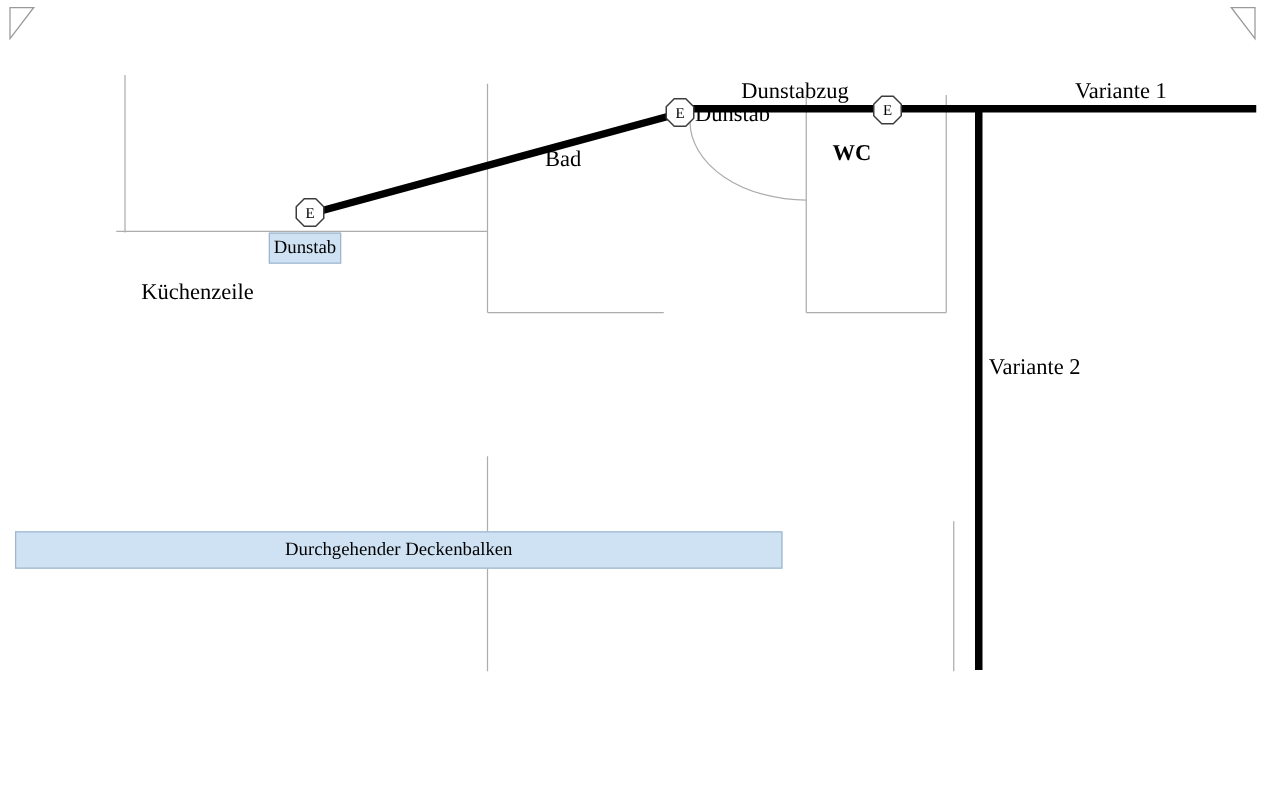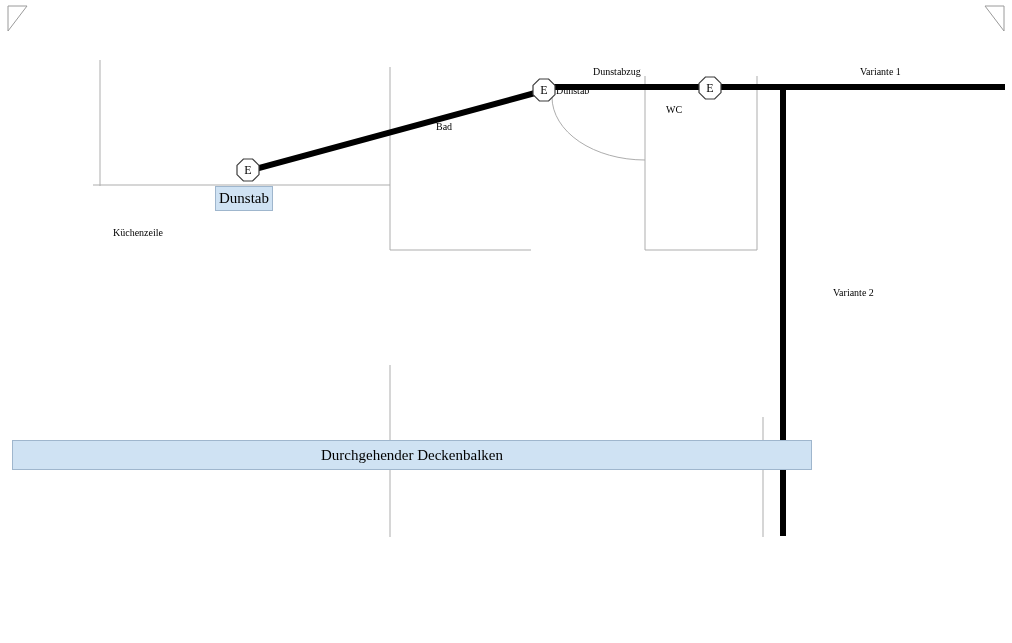--- a/index.html
+++ b/index.html
@@ -12,21 +12,21 @@
     color:#000000;
     overflow:hidden;
   }
   .layer { position:absolute; left:0; top:0; }
   .thin   { stroke:#adadad; stroke-width:1; fill:none; }
   .thick  { stroke:#000000; stroke-width:6; fill:none; }
   .corner { stroke:#9a9a9a; stroke-width:1; fill:#ffffff; }
   .octagon{ stroke:#3c3c3c; stroke-width:1.2; fill:#ffffff; }
   .label {
     position:absolute;
-    font-size:10px;
+    font-size:18px;
     line-height:16px;
     white-space:nowrap;
   }
   .badge-letter {
     position:absolute;
     width:22px;
     text-align:center;
     font-size:12px;
     line-height:16px;
   }
@@ -72,20 +72,20 @@
   </svg>
 
   <span class="badge-letter" style="left:237px; top:162px;">E</span>
   <span class="badge-letter" style="left:533px; top:82px;">E</span>
   <span class="badge-letter" style="left:699px; top:80px;">E</span>
 
   <div class="label" style="left:593px; top:64px;">Dunstabzug</div>
   <div class="label" style="left:860px; top:64px;">Variante 1</div>
   <div class="label" style="left:556px; top:83px;">Dunstab</div>
   <div class="label" style="left:436px; top:119px;text-align:center;">Bad</div>
-  <div class="label" style="left:666px; top:102px;">WC</div>
+  <div class="label" style="left:666px; top:114px;font-weight:bold;">WC</div>
   <div class="label" style="left:113px; top:225px;">Küchenzeile</div>
-  <div class="label" style="left:833px; top:285px;">Variante 2</div>
+  <div class="label" style="left:791px; top:285px;">Variante 2</div>
 
   <div class="highlight" style="left:215px; top:186px; width:58px; height:25px;">Dunstab</div>
-  <div class="highlight" style="left:12px; top:425px; width:800px; height:30px;margin-top:15px;">Durchgehender Deckenbalken</div>
+  <div class="highlight" style="left:12px; top:425px; width:614px; height:30px;">Durchgehender Deckenbalken</div>
 
 </div>
 
 </body></html>

